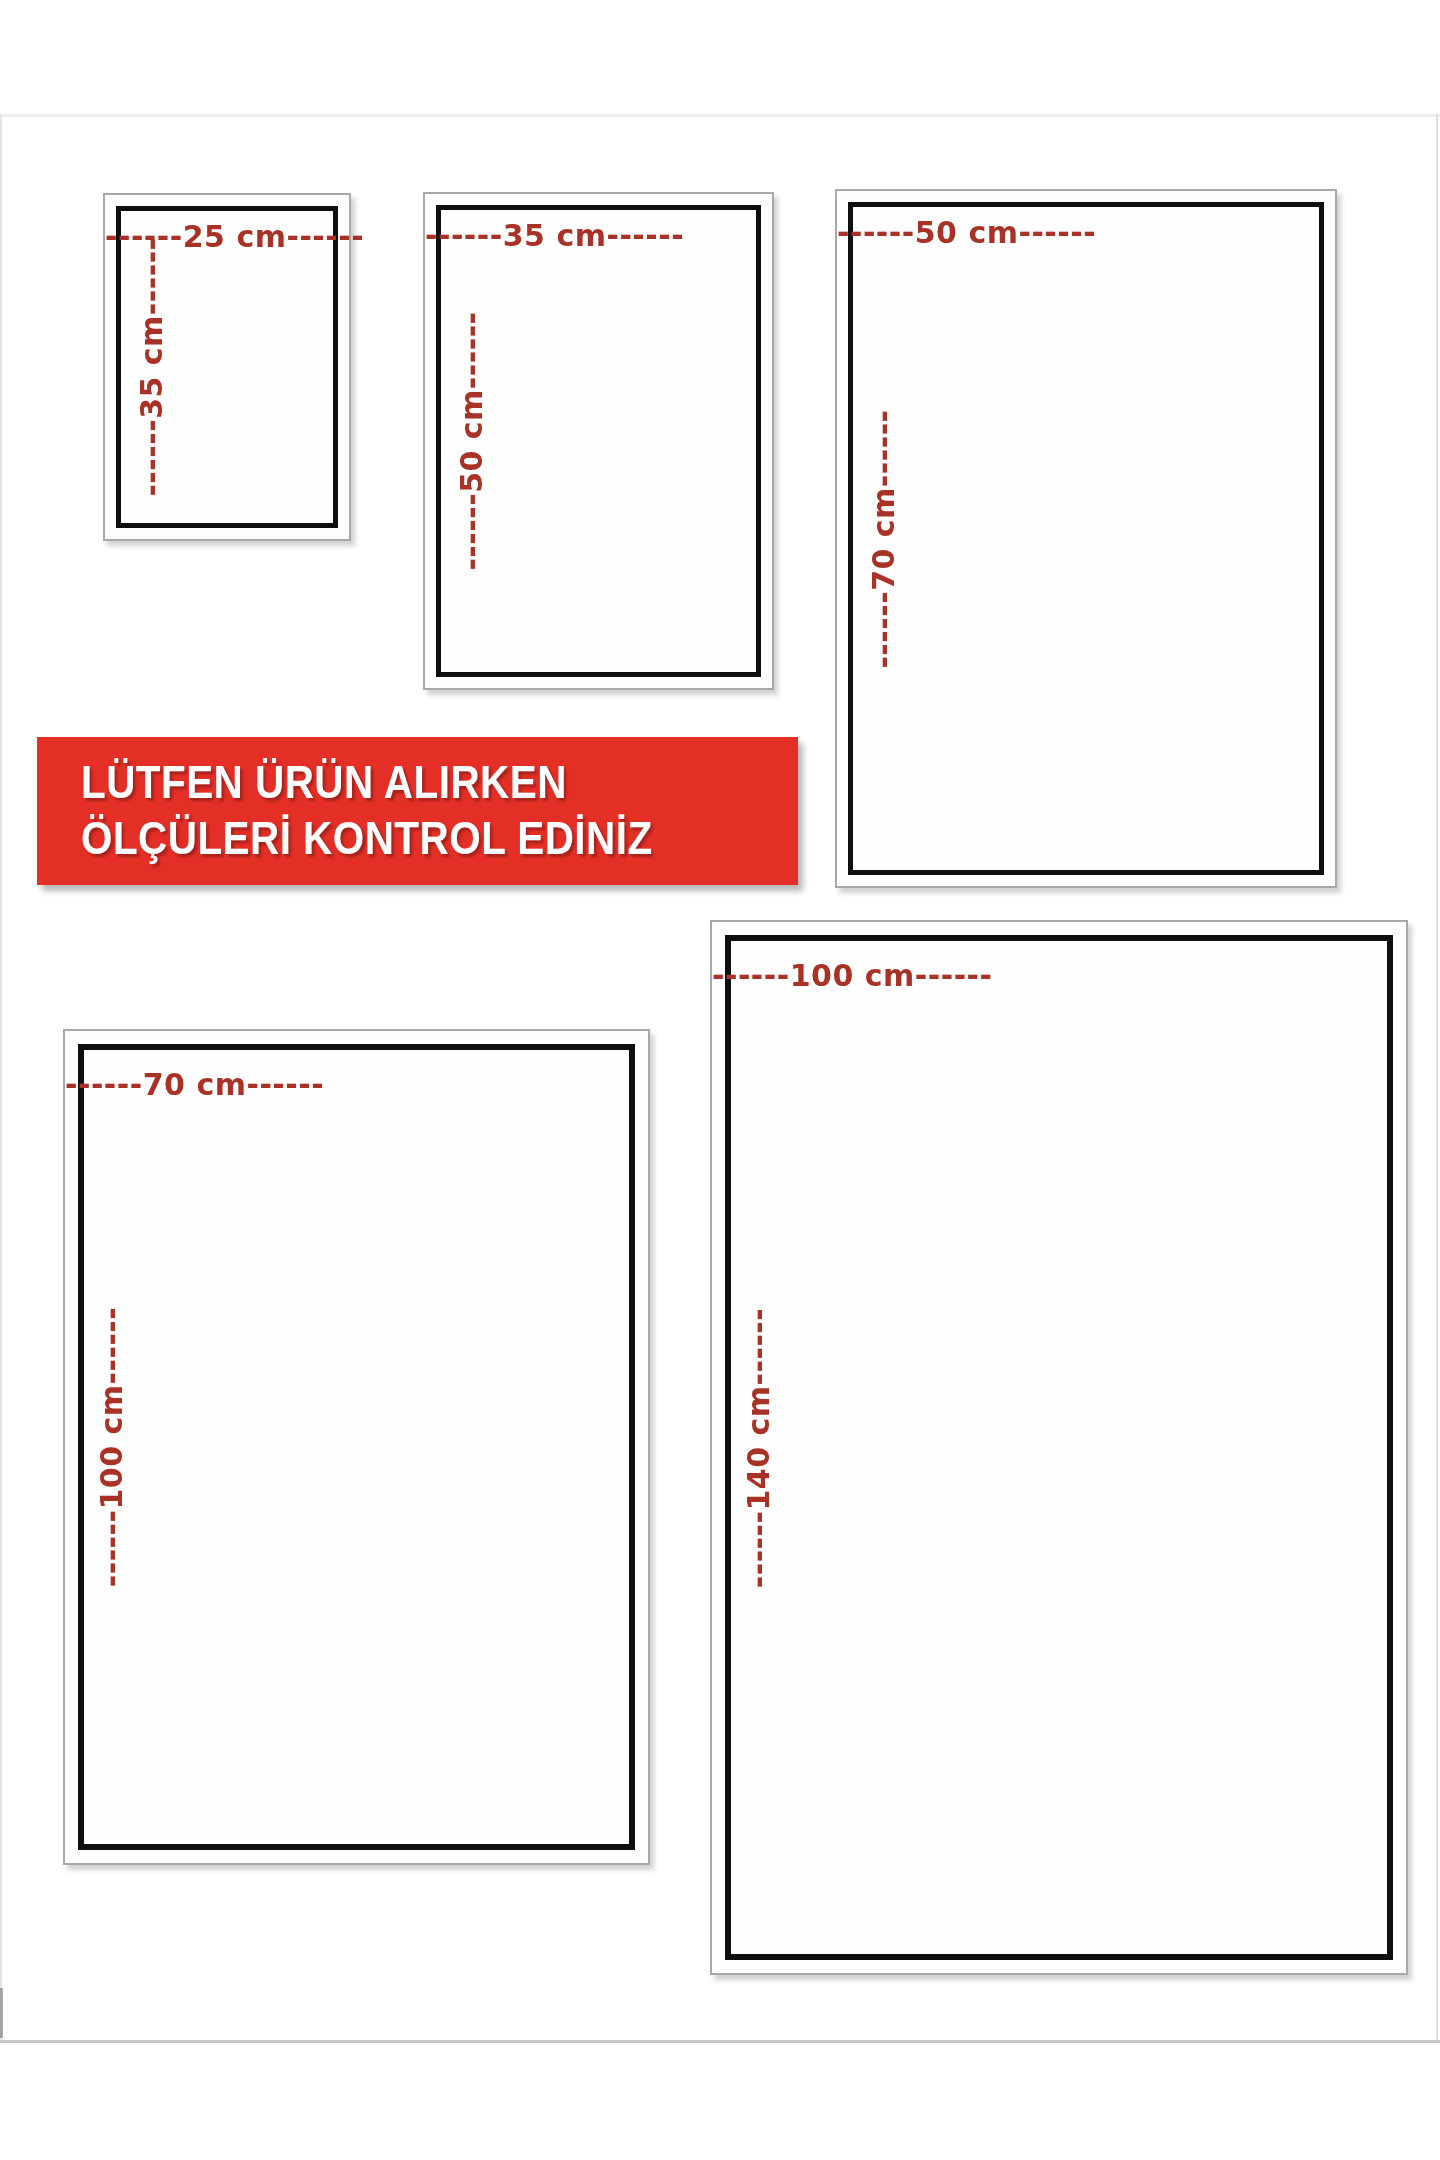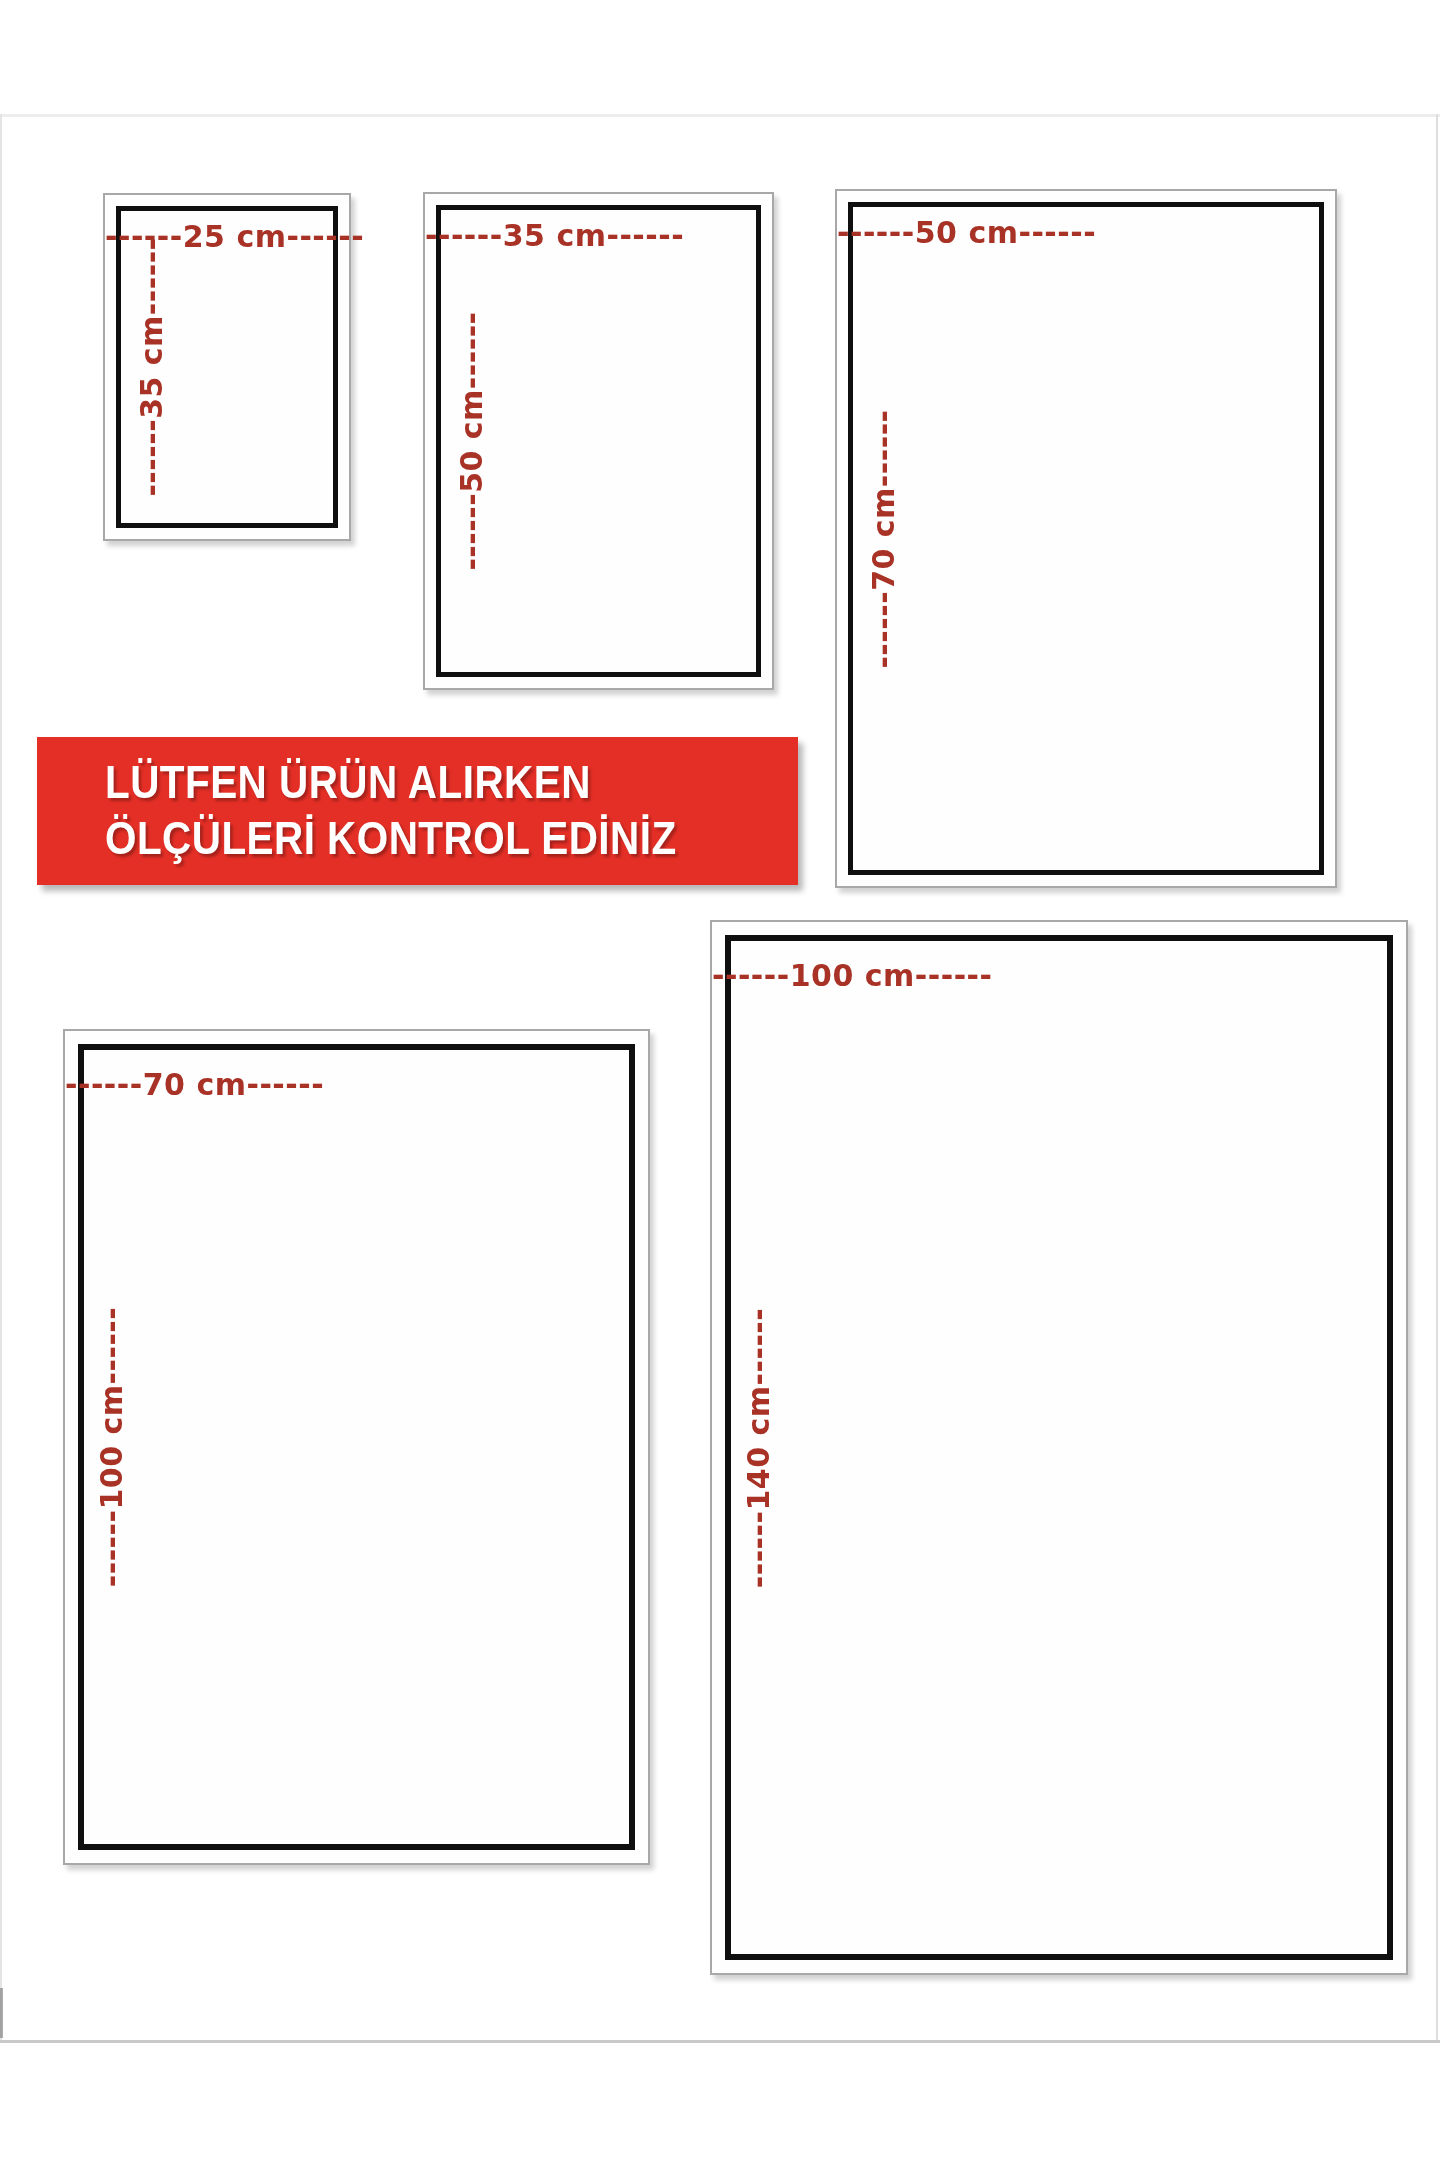--- a/index.html
+++ b/index.html
@@ -72,21 +72,21 @@
   
   .banner {
     position: absolute;
     left: 37px;
     top: 737px;
     width: 761px;
     height: 148px;
     background: #e42f26;
     color: #ffffff;
     box-sizing: border-box;
-    padding-left: 68px;
+    padding-left: 44px;
     display: flex;
     flex-direction: column;
     justify-content: center;
     gap: 4px;
     box-shadow: 5px 6px 6px rgba(0,0,0,0.28);
   }
   .banner-line {
     font-weight: bold;
     font-size: 46px;
     line-height: 1.12;

